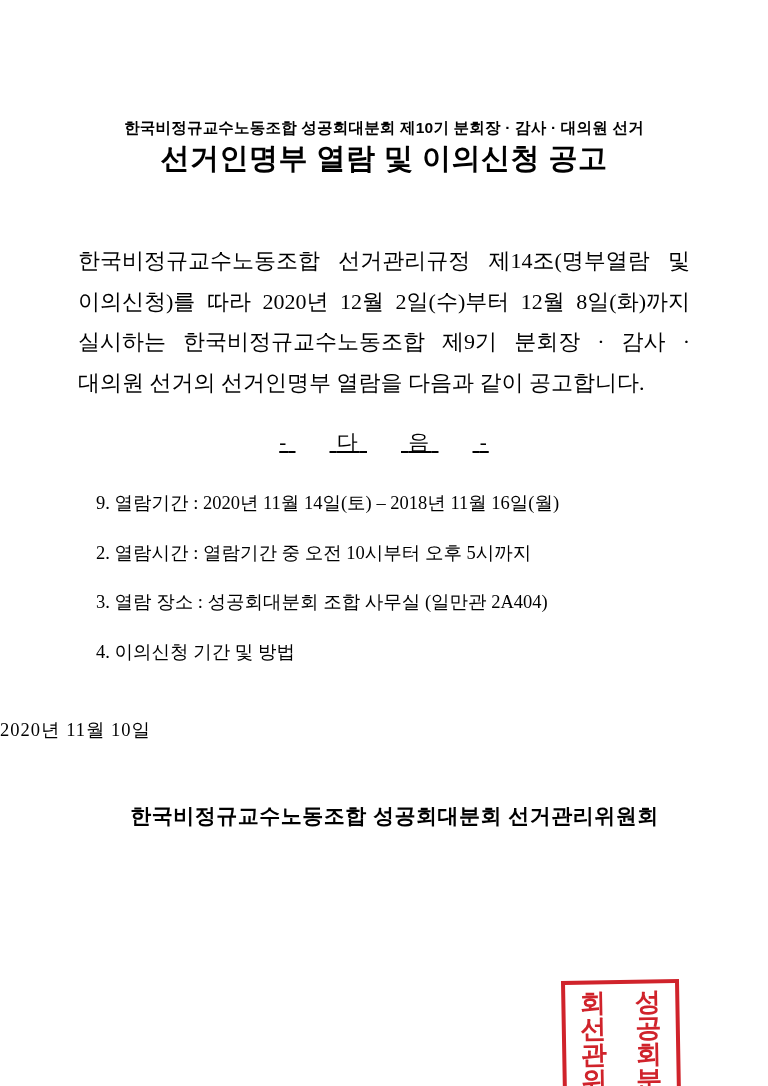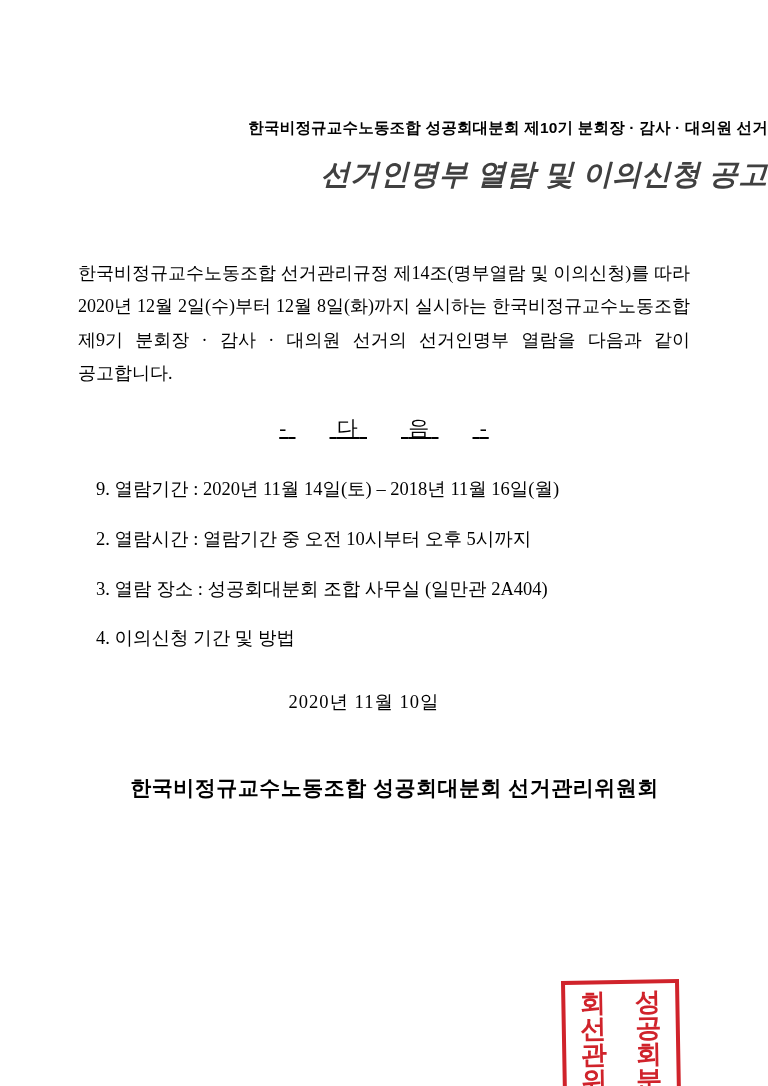--- a/index.html
+++ b/index.html
@@ -18,43 +18,41 @@
   .page {
     position: relative;
     width: 768px;
     height: 1086px;
     box-sizing: border-box;
   }
 
   
   .header-block {
     margin-top: 118px;
-    text-align: right;
+    text-align: center;
   }
   .subtitle {
     font-family: "Liberation Sans", "DejaVu Sans", sans-serif;
     font-weight: bold;
     font-size: 15.5px;
     letter-spacing: 0.2px;
     color: #000;
   }
   .main-title {
     font-family: "Liberation Sans", "DejaVu Sans", sans-serif;
     font-weight: bold;
     font-size: 29px;
     letter-spacing: 0.5px;
-    margin-top: 16px;
-    color: #404040;
-    font-style: italic;
+    color: #000000;
   }
 
   
   .intro {
     margin: 62px 78px 0 78px;
-    font-size: 18px;
+    font-size: 22px;
     line-height: 1.85;
     text-align: justify;
     text-justify: inter-ideograph;
     word-break: keep-all;
   }
 
   
   .daum {
     text-align: center;
     margin-top: 24px;
@@ -77,22 +75,22 @@
   .sub-list {
     margin: 4px 0 0 8px;
   }
   .sub-item {
     line-height: 1.62;
     font-size: 18px;
   }
 
   
   .date-line {
-    text-align: center;
-    margin-top: 36px;
+    text-align: left;
+    margin-top: 50px;
     font-size: 18.5px;
     letter-spacing: 1px;
     padding-right: 40px;
   }
 
   
   .signature {
     margin-top: 60px;
     text-align: center;
     font-family: "Liberation Sans", "DejaVu Sans", sans-serif;

